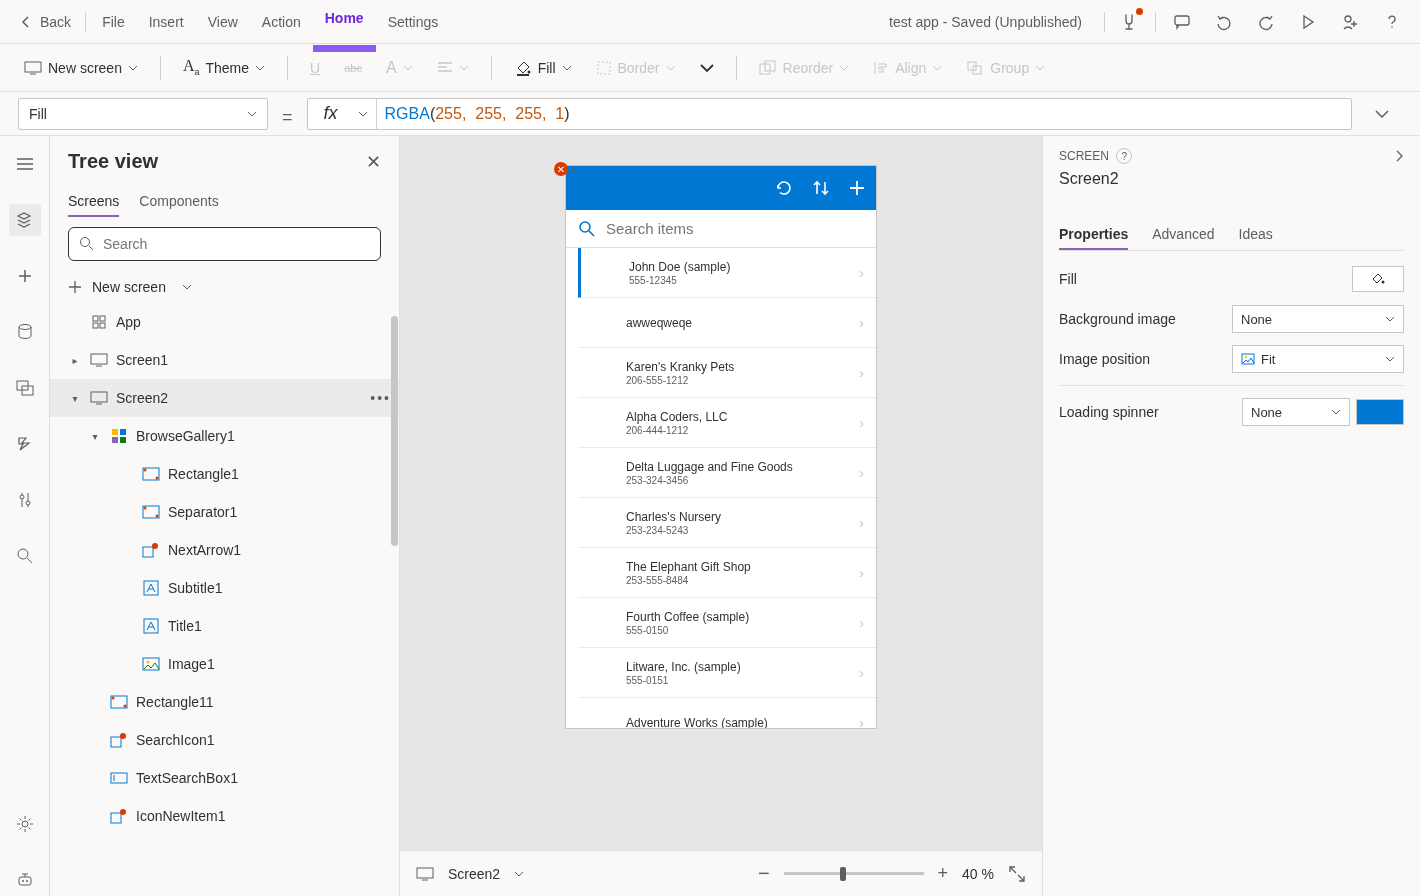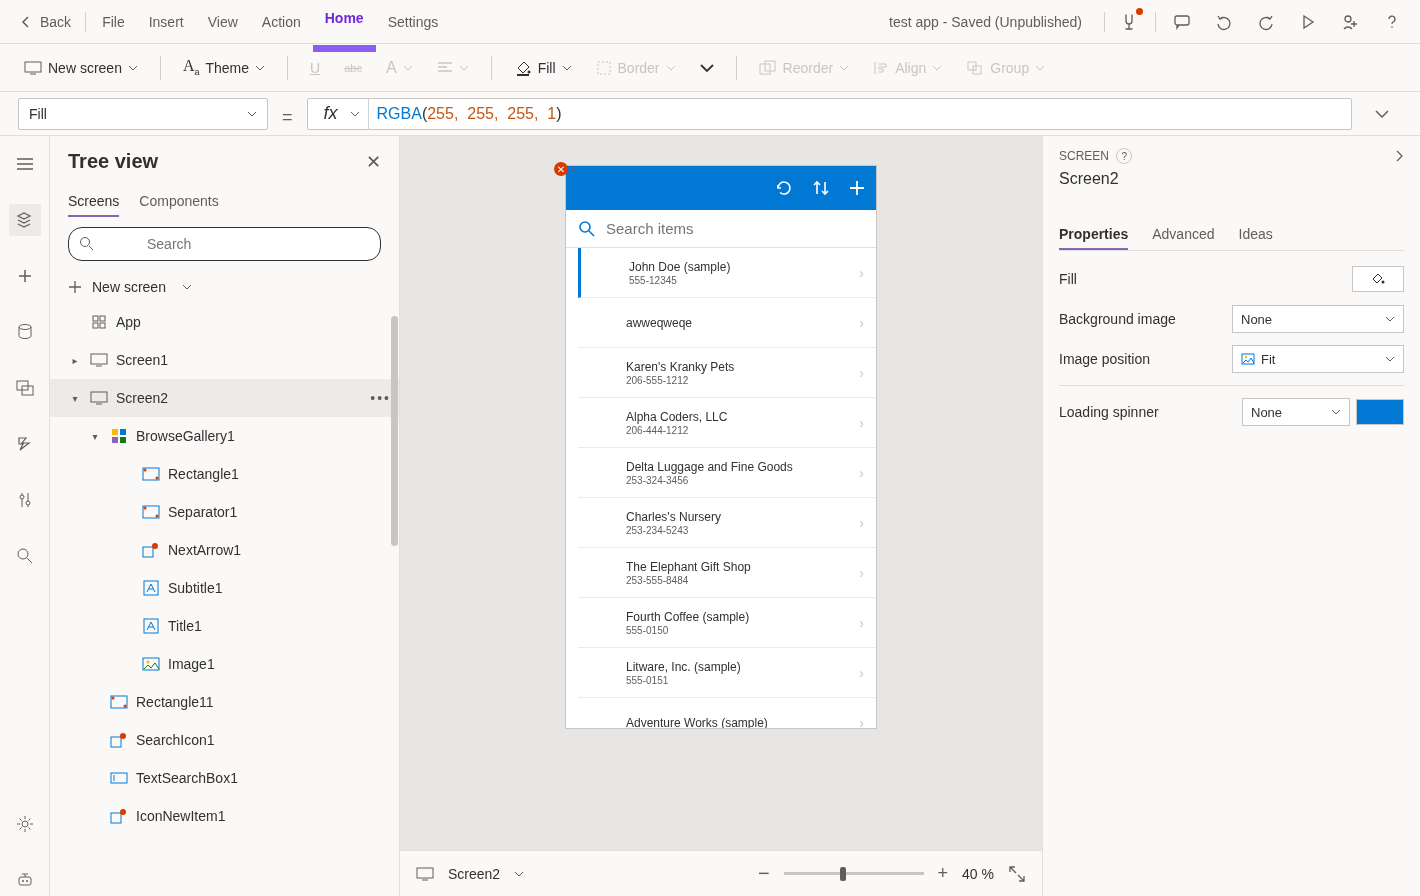--- a/index.html
+++ b/index.html
@@ -18,21 +18,21 @@
 
 .ribbon { height: 48px; display: flex; align-items: center; padding: 0 16px; gap: 8px; background: #faf9f8; border-bottom: 1px solid #e1dfdd; }
 .ribbon .btn { display: flex; align-items: center; gap: 6px; padding: 4px 8px; color: #323130; cursor: pointer; }
 .ribbon .btn.disabled { color: #c8c6c4; }
 .ribbon .rsep { width: 1px; height: 24px; background: #d2d0ce; margin: 0 6px; }
 
 
 .formula-row { height: 44px; display: flex; align-items: center; padding: 6px 18px; gap: 10px; background: #faf9f8; border-bottom: 1px solid #e1dfdd; }
 .prop-select { width: 250px; height: 32px; border: 1px solid #c8c6c4; background: #fff; padding: 0 10px; display: flex; align-items: center; justify-content: space-between; border-radius: 2px; }
 .eq { font-size: 18px; color: #605e5c; padding: 0 4px; margin-top: 8px; }
-.fx { display: flex; align-items: center; gap: 12px; padding: 0 8px; font-style: italic; font-family: 'Cambria Math', serif; font-size: 18px; border-right: 1px solid #d2d0ce; height: 32px; }
+.fx { display: flex; align-items: center; gap: 20px; padding: 0 8px; font-style: italic; font-family: 'Cambria Math', serif; font-size: 18px; border-right: 1px solid #d2d0ce; height: 32px; }
 .formula-bar { flex: 1; height: 32px; border: 1px solid #c8c6c4; background: #fff; display: flex; align-items: center; padding: 0 8px; font-family: Consolas, monospace; font-size: 16px; border-radius: 2px; }
 .formula-bar .fn { color: #0078d4; }
 .formula-bar .paren { color: #323130; }
 .formula-bar .num { color: #c35811; }
 .formula-bar .comma { color: #c35811; }
 .expand-fx { width: 40px; display: flex; justify-content: center; }
 
 
 .main { display: flex; height: calc(896px - 44px - 48px - 44px); }
 .left-rail { width: 50px; background: #faf9f8; border-right: 1px solid #e1dfdd; display: flex; flex-direction: column; align-items: center; padding-top: 12px; gap: 24px; }
@@ -40,21 +40,21 @@
 .left-rail .rail-icon.active { background: #edebe9; }
 .left-rail .spacer { flex: 1; }
 
 
 .tree-panel { width: 350px; background: #faf9f8; border-right: 1px solid #e1dfdd; display: flex; flex-direction: column; position: relative; }
 .tree-header { padding: 14px 18px 6px; display: flex; justify-content: space-between; align-items: center; }
 .tree-header h2 { font-size: 20px; font-weight: 700; }
 .tree-tabs { display: flex; gap: 20px; padding: 0 18px; margin-top: 8px; border-bottom: 0; }
 .tree-tabs .tab { padding: 6px 0; cursor: pointer; color: #605e5c; }
 .tree-tabs .tab.active { color: #323130; border-bottom: 2px solid #8764b8; font-weight: normal; }
-.tree-search { margin: 10px 18px; height: 34px; border: 1px solid #323130; background: #fff; display: flex; align-items: center; padding: 0 10px; border-radius: 14px; gap: 44px; }
+.tree-search { margin: 10px 18px; height: 34px; border: 1px solid #323130; background: #fff; display: flex; align-items: center; padding: 0 10px; border-radius: 6px; }
 .tree-search input { border: none; outline: none; flex: 1; font-size: 14px; margin-left: 8px; }
 .new-screen-btn { display: flex; align-items: center; gap: 10px; padding: 8px 18px; cursor: pointer; color: #323130; }
 .tree-list { flex: 1; overflow-y: auto; }
 .tree-item { display: flex; align-items: center; height: 38px; padding: 0 8px 0 18px; cursor: pointer; gap: 8px; }
 .tree-item.lvl1 { padding-left: 18px; }
 .tree-item.lvl2 { padding-left: 38px; }
 .tree-item.lvl3 { padding-left: 70px; }
 .tree-item.selected { background: #edebe9; }
 .tree-item .chev { width: 14px; text-align: center; color: #605e5c; font-size: 10px; }
 .tree-item .chev.blank { visibility: hidden; }

